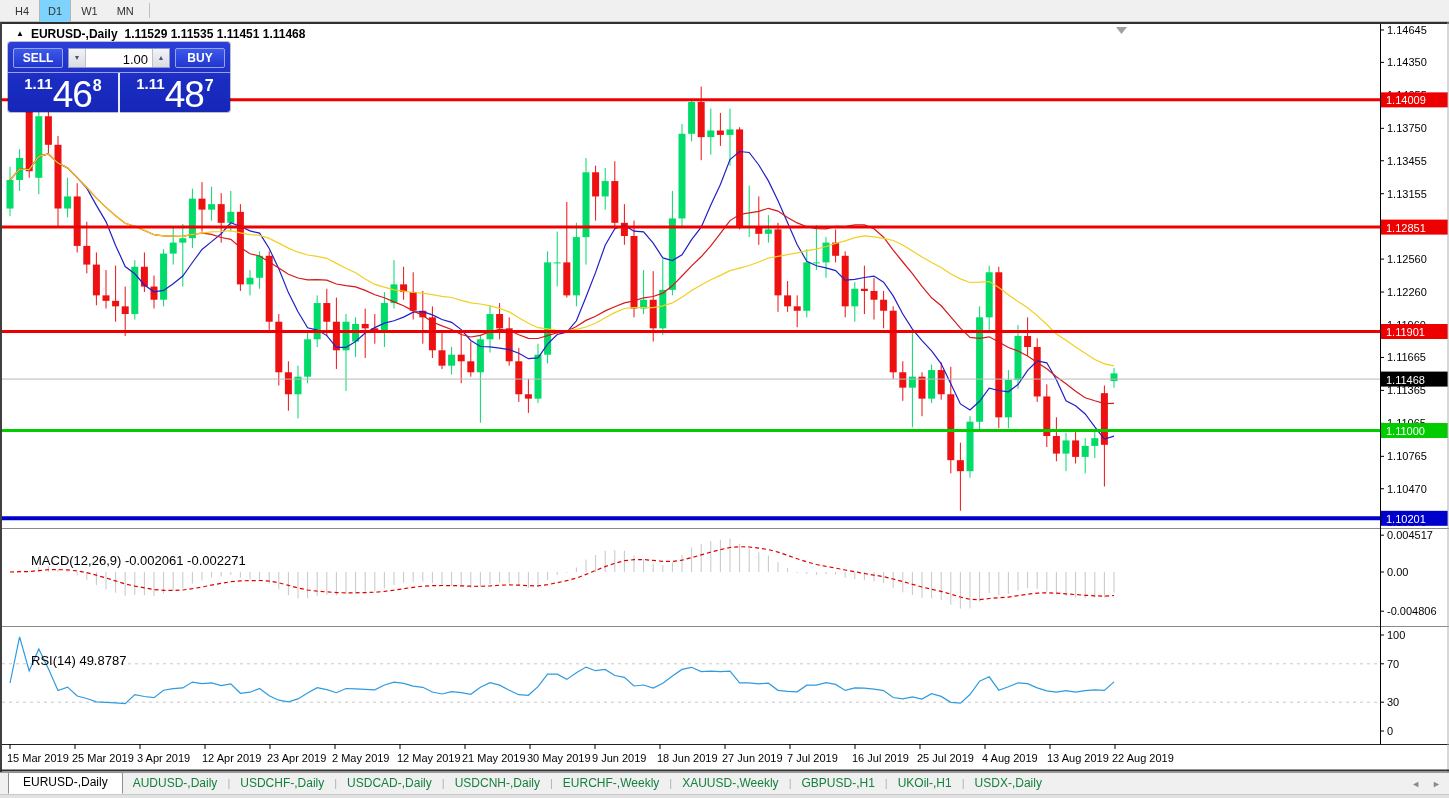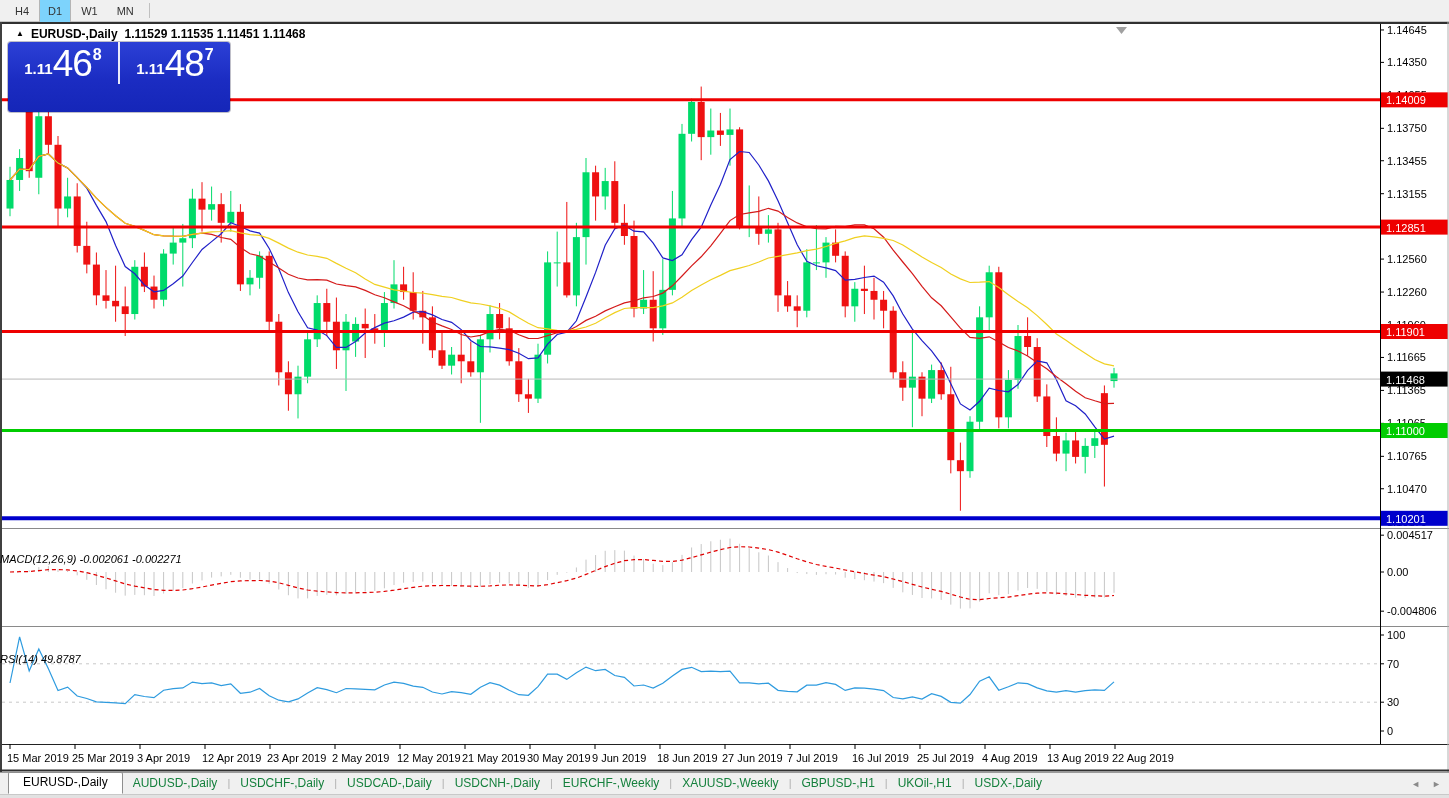--- a/index.html
+++ b/index.html
@@ -49,25 +49,25 @@
   .spin-btn{
     width:16px;background:linear-gradient(180deg,#f2f3f6,#d9dce4);color:#4a5578;
     font-size:7px;display:flex;align-items:center;justify-content:center;cursor:pointer;
   }
   .spin-btn.left{border-right:1px solid #b9bfd2;}
   .spin-btn.right{border-left:1px solid #b9bfd2;}
   .vol{flex:1;text-align:right;font-size:13px;color:#000;padding:3px 4px 0 0;}
   .panel-prices{display:flex;height:42px;}
   .pp{flex:1;display:flex;align-items:flex-end;justify-content:center;color:#fff;padding-bottom:3px;}
   .pp.sell{border-right:2px solid rgba(255,255,255,.9);}
-  .pp-prefix{font-size:15px;font-weight:bold;margin-bottom:4px;letter-spacing:0;}
+  .pp-prefix{font-size:15px;font-weight:bold;margin-bottom:20px;letter-spacing:0;}
   .pp-big{font-size:37px;font-weight:400;line-height:0.92;letter-spacing:-1px;}
   .pp-sup{font-size:16px;font-weight:bold;margin-bottom:17px;margin-left:1px;}
   
-  .pane-label{position:absolute;left:0;font-size:11px;color:#000;z-index:5;font-style:italic;}
+  .pane-label{position:absolute;left:31px;font-size:13px;color:#000;z-index:5;}
   #macd-label{top:531px;}
   #rsi-label{top:631px;}
   
   #tabbar{
     position:absolute;left:0;top:772px;width:1449px;height:23px;box-sizing:border-box;
     background:#f0f0f0;border-top:1px solid #9a9a9a;border-bottom:1px solid #c9c9c9;
     display:flex;align-items:flex-end;padding-left:8px;
   }
   .tab{font-size:12px;color:#15803d;padding:3px 10px 4px 10px;white-space:nowrap;cursor:pointer;}
   .tab.active{
@@ -583,20 +583,29 @@
       </g>
     </svg>
 
   <div id="title-bar">
     <span class="tri">▲</span>
     <span>EURUSD-,Daily</span>
     <span>1.11529 1.11535 1.11451 1.11468</span>
   </div>
 
   <div id="panel">
+    <div class="panel-top">
+      <div class="pbtn">SELL</div>
+      <div class="spinner">
+        <div class="spin-btn left">▼</div>
+        <div class="vol">1.00</div>
+        <div class="spin-btn right">▲</div>
+      </div>
+      <div class="pbtn">BUY</div>
+    </div>
     <div class="panel-prices">
       <div class="pp sell">
         <span class="pp-prefix">1.11</span>
         <span class="pp-big">46</span>
         <span class="pp-sup">8</span>
       </div>
       <div class="pp">
         <span class="pp-prefix">1.11</span>
         <span class="pp-big">48</span>
         <span class="pp-sup">7</span>

